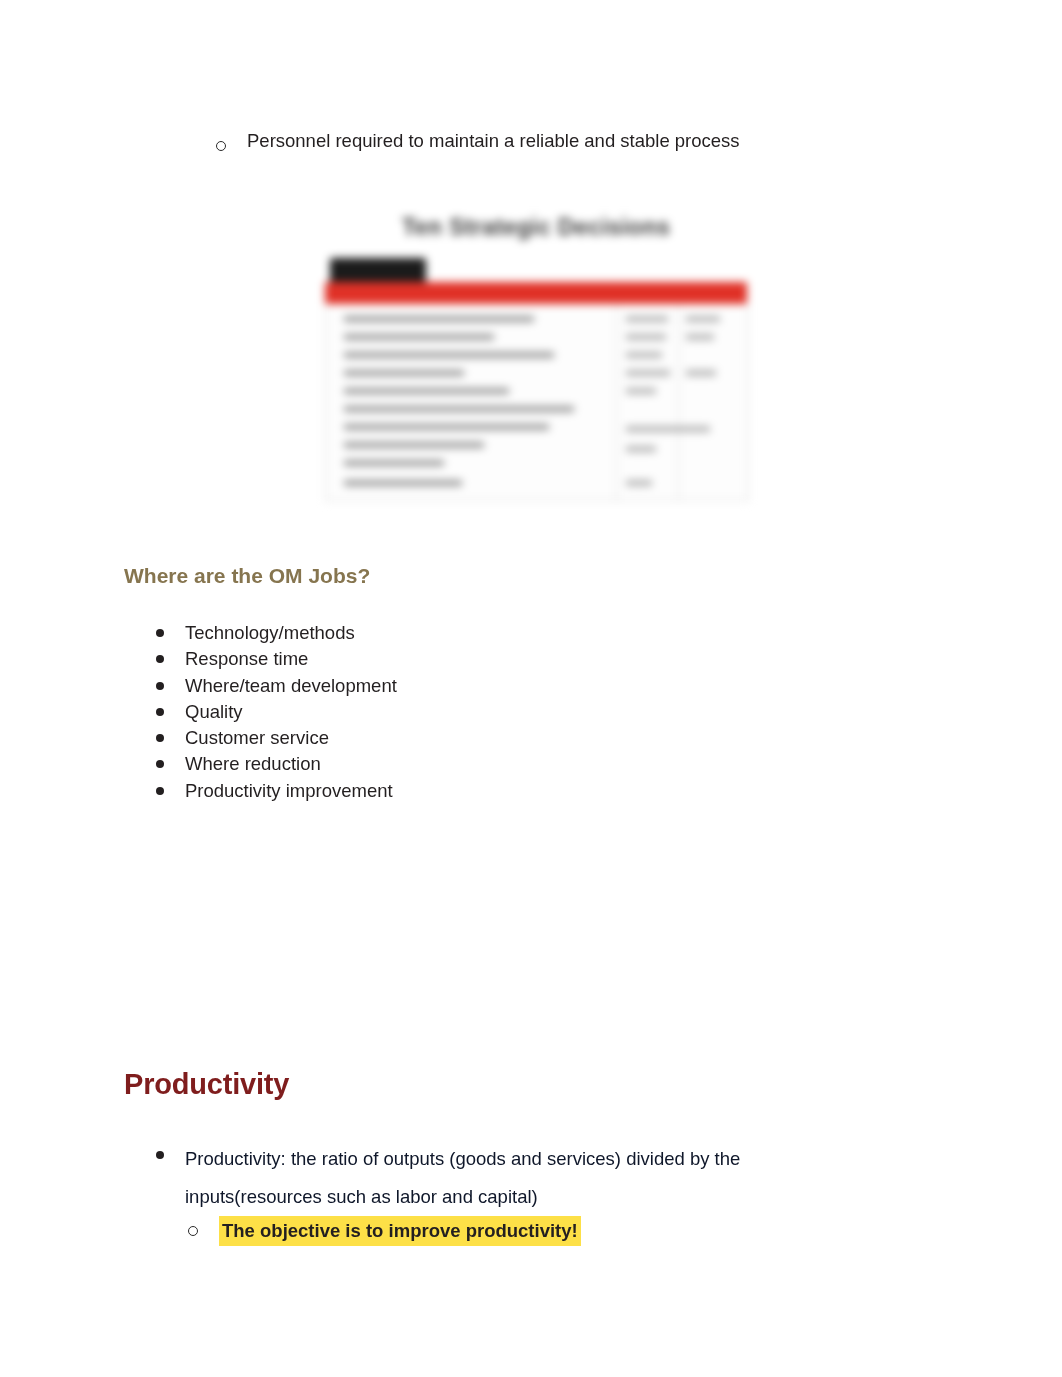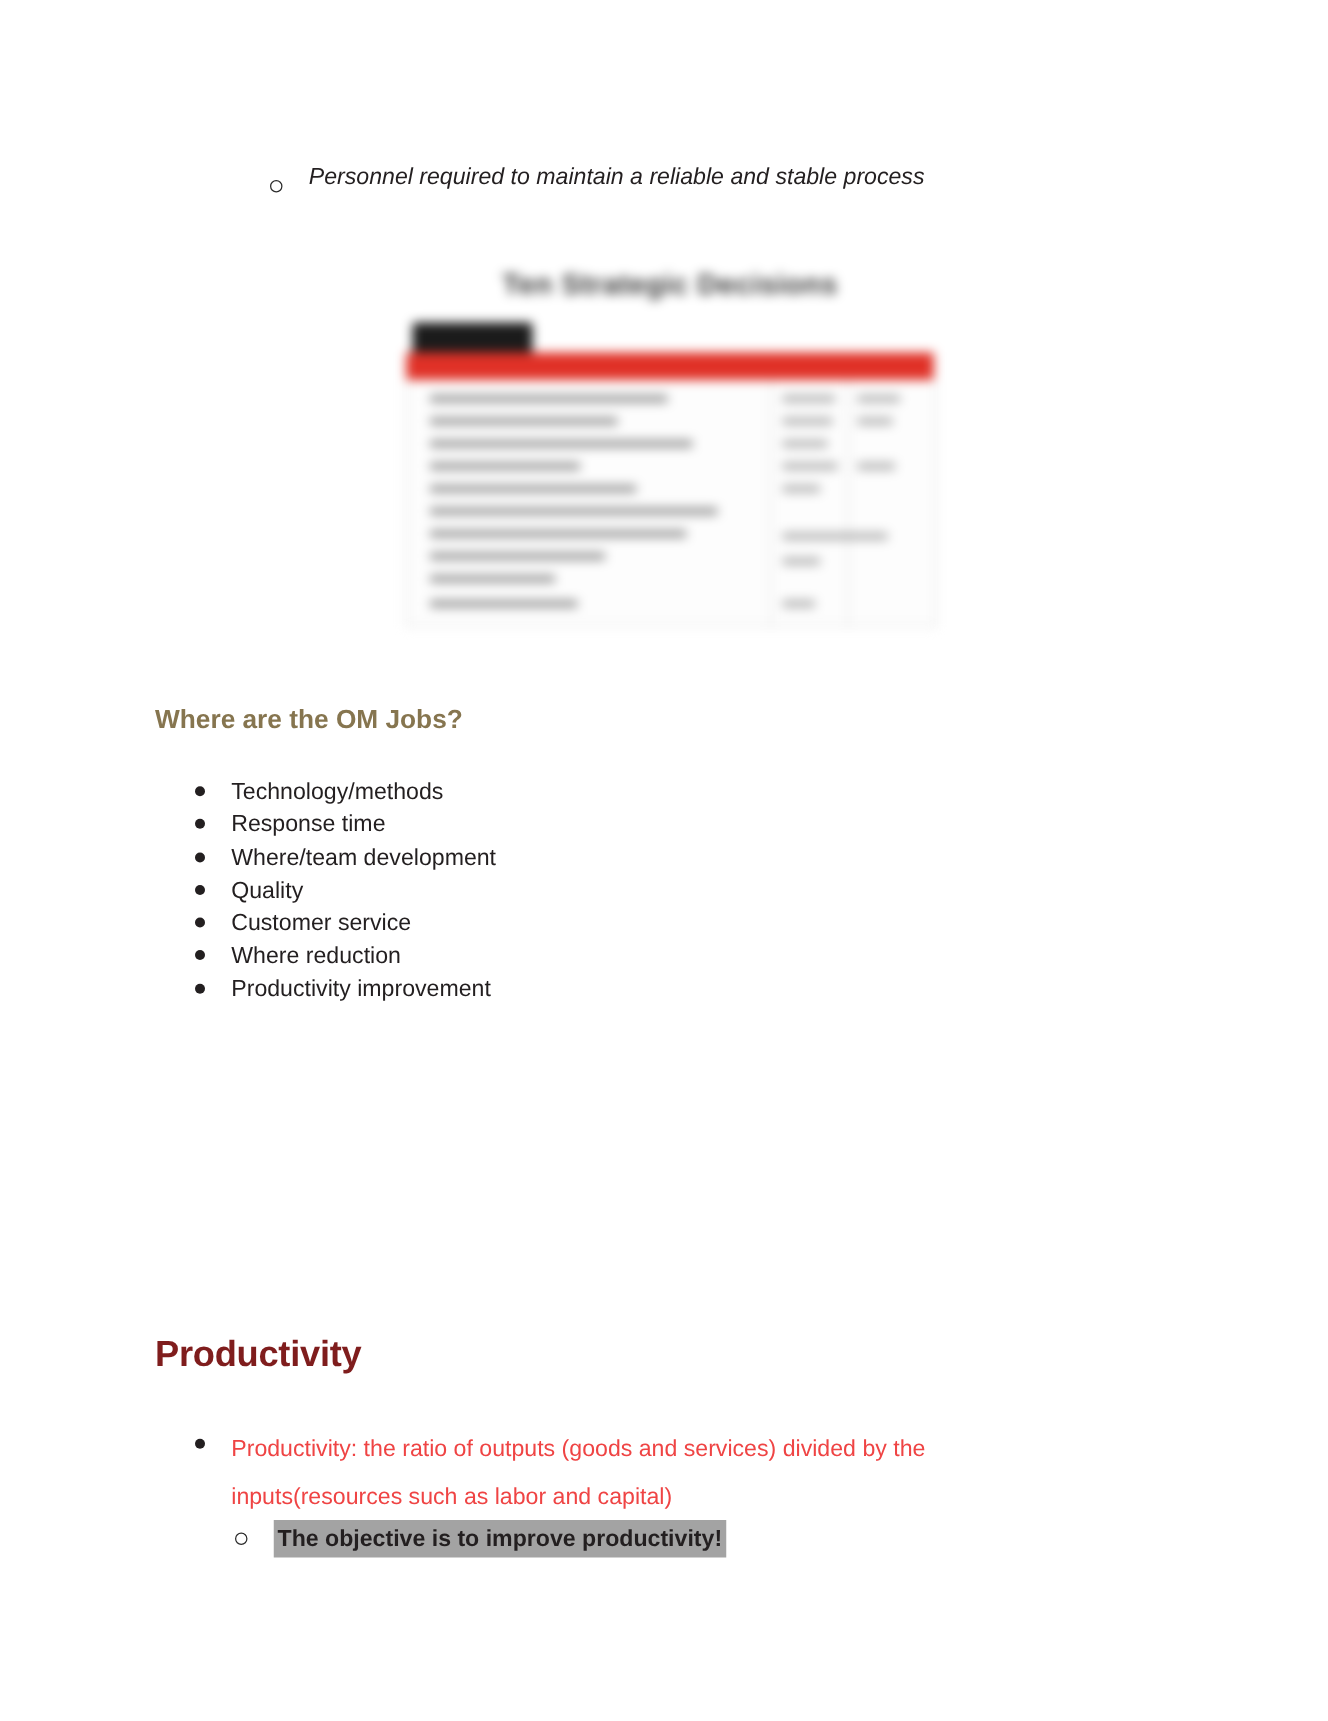--- a/index.html
+++ b/index.html
@@ -19,22 +19,21 @@
   .page {
     position: relative;
     width: 1062px;
     height: 1377px;
   }
 
   
   .sub-item {
     position: absolute;
     display: flex;
-    align-items: flex-end;
-    font-style: italic;
+    align-items: center;
   }
   .hollow-bullet {
     width: 8px;
     height: 8px;
     border: 1.4px solid #2b2b2b;
     border-radius: 50%;
     background: transparent;
     flex: 0 0 auto;
     margin-top: 9px;
   }
@@ -182,21 +181,21 @@
     height: 8px;
     border-radius: 50%;
     background: #231f20;
     flex: 0 0 auto;
     margin-top: 11px;
     margin-left: 32px;
   }
   .prod-text {
     font-size: 18.5px;
     line-height: 38px;
-    color: #ef4444;
+    color: #0f172a;
     margin-left: 21px;
     width: 680px;
   }
   .prod-sub-row {
     position: relative;
     display: flex;
     align-items: flex-start;
     margin-left: 64px;
     margin-top: 0px;
   }
@@ -208,21 +207,21 @@
     background: transparent;
     flex: 0 0 auto;
     margin-top: 10px;
   }
   .highlight {
     margin-left: 21px;
     font-size: 18.5px;
     line-height: 25px;
     font-weight: bold;
     color: #231f20;
-    background: #a3a3a3;
+    background: #fde047;
     padding: 2px 3px 3px 3px;
     white-space: nowrap;
   }
 </style>
 </head>
 <body>
 
 <div class="page">
 
   <div class="sub-item" style="left:124px; top:128px;">

